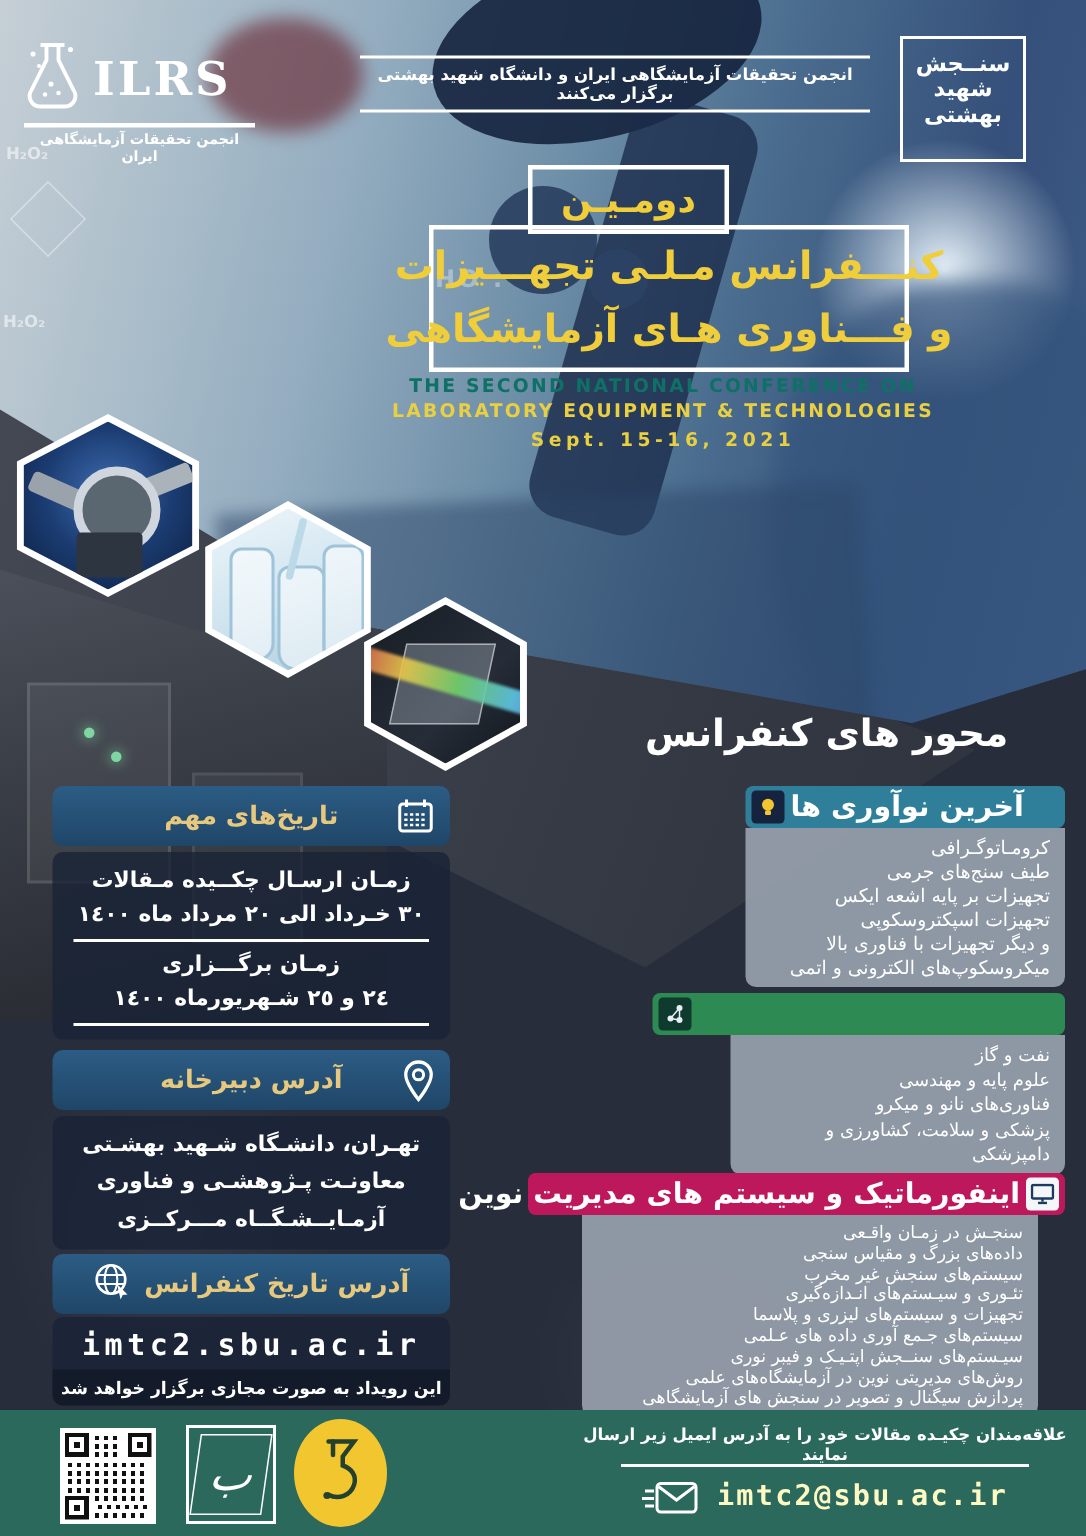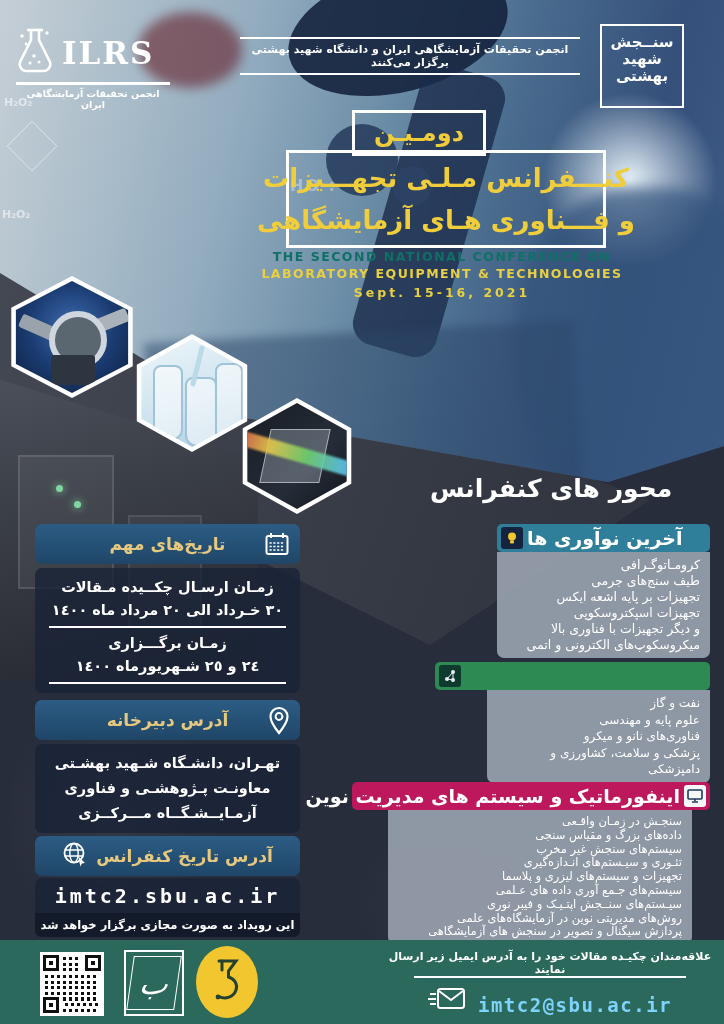--- a/index.html
+++ b/index.html
@@ -118,22 +118,22 @@
 
   
   .footer{left:0;top:940px;width:724px;height:84px;background:#2b695d;z-index:6}
   .qr{left:40px;top:12px;width:58px;height:58px;background:#fff;padding:3px}
   .sqlogo{left:124px;top:10px;width:56px;height:62px;border:2px solid #fff;display:flex;align-items:center;justify-content:center}
   .sqlogo .in{width:46px;height:52px;border:1px solid #fff;display:flex;align-items:center;justify-content:center;
               color:#fff;font-family:"DejaVu Serif",serif;font-style:italic;font-size:30px;transform:skewX(-8deg)}
   .oval{left:196px;top:6px;width:62px;height:72px;border-radius:50%;background:#f2c62e;display:flex;align-items:center;justify-content:center}
   .cta{left:388px;top:10px;width:324px;text-align:center;color:#fff;font-size:11px;font-weight:bold;direction:rtl}
   .cta-line{left:414px;top:36px;width:272px;height:2px;background:#fff}
-  .email-row{left:388px;top:46px;width:324px;display:flex;align-items:flex-end;justify-content:center;gap:12px;
-             color:#7dd3fc;font-weight:bold;font-size:19px;letter-spacing:1.5px;font-family:"DejaVu Sans Mono",monospace}
+  .email-row{left:388px;top:46px;width:324px;display:flex;align-items:flex-start;justify-content:center;gap:12px;
+             color:#fef9c3;font-weight:bold;font-size:19px;letter-spacing:1.5px;font-family:"DejaVu Sans Mono",monospace}
 </style>
 </head>
 <body>
 
 <div class="poster">
 
   <div class="band abs"></div>
   <div class="strip abs">
     <div class="mach1 abs"></div>
     <div class="mach2 abs"></div>

